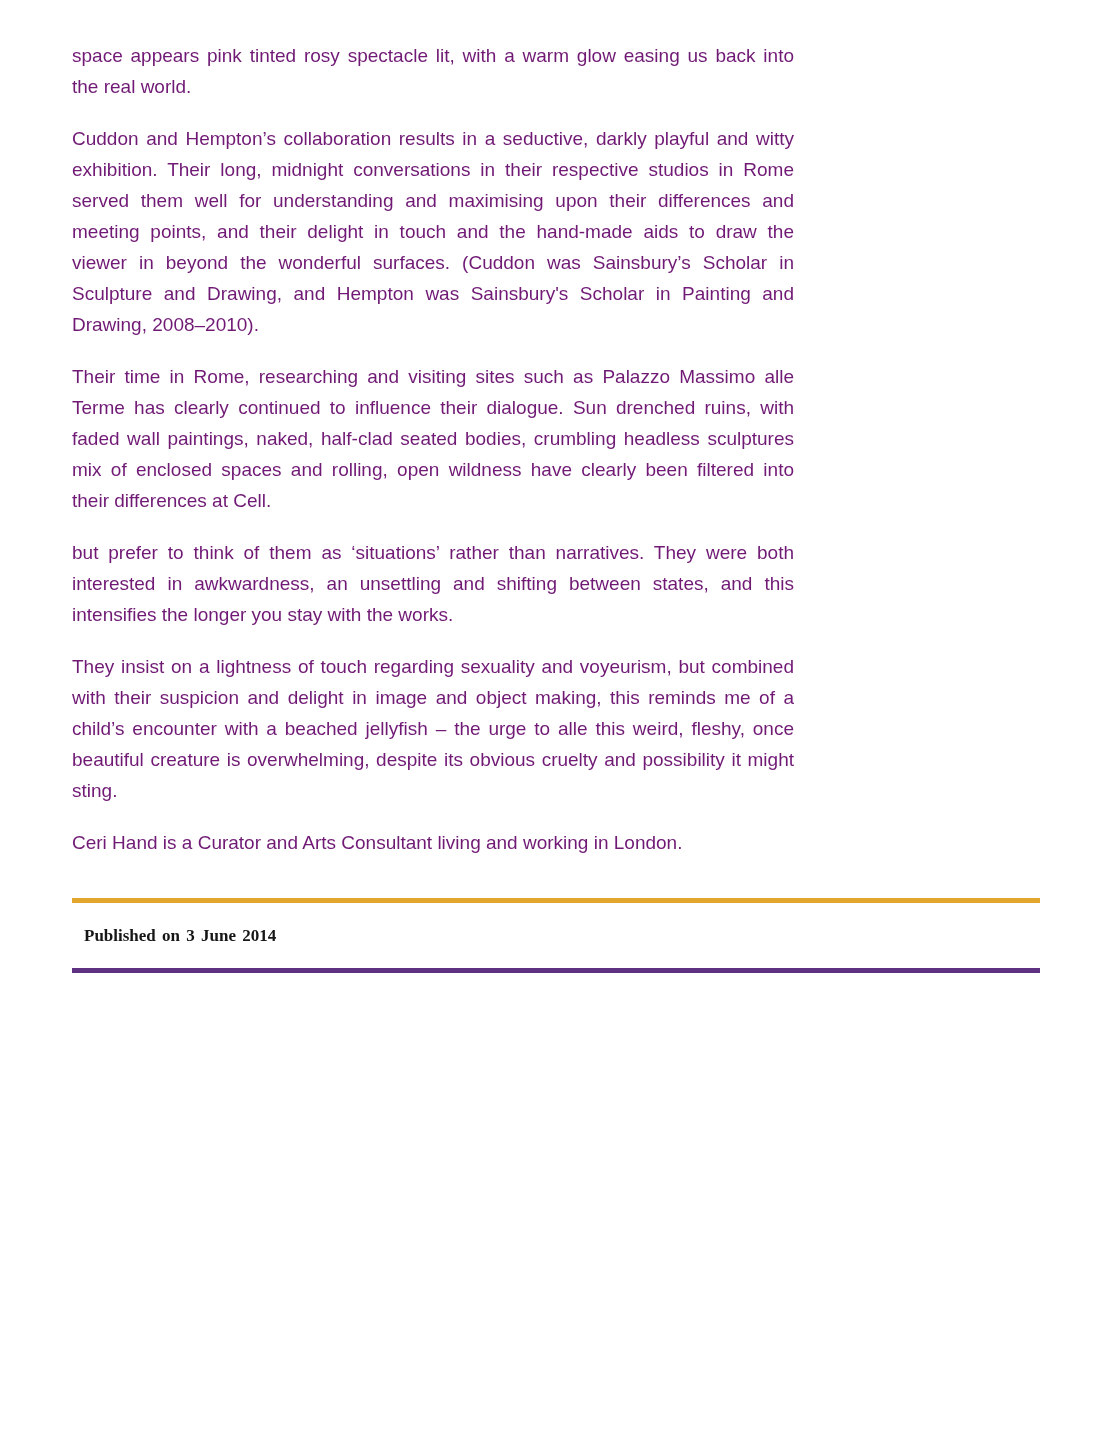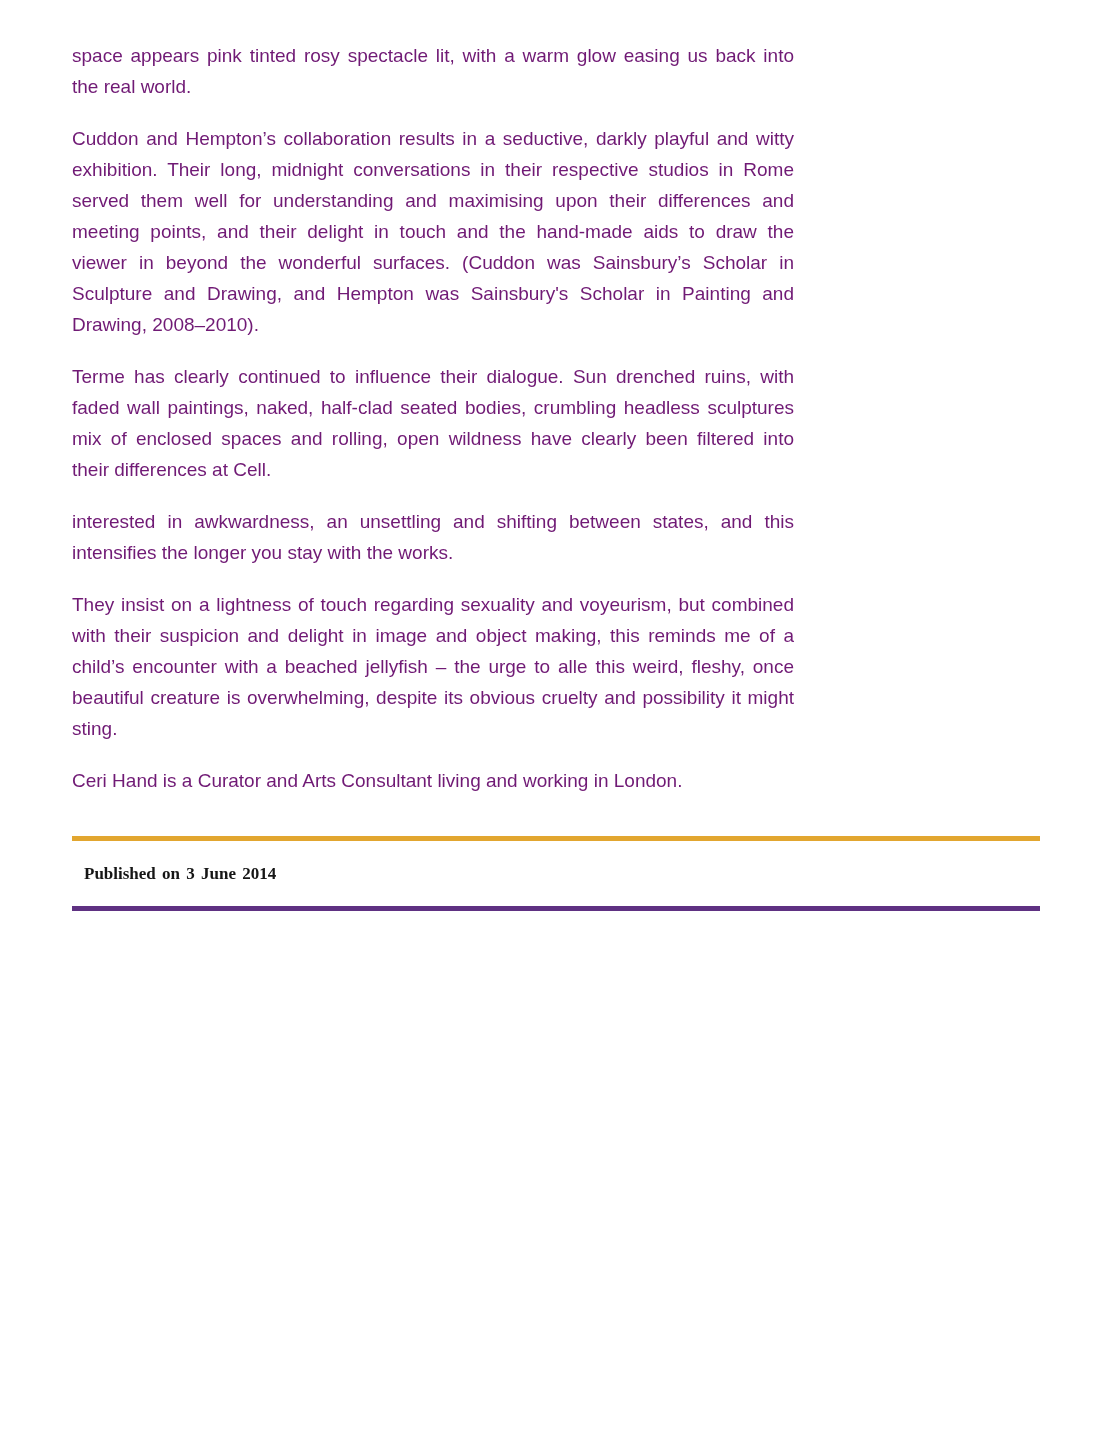--- a/index.html
+++ b/index.html
@@ -66,27 +66,29 @@
       <div class="line">Cuddon and Hempton’s collaboration results in a seductive, darkly playful and witty</div>
       <div class="line">exhibition. Their long, midnight conversations in their respective studios in Rome</div>
       <div class="line">served them well for understanding and maximising upon their differences and</div>
       <div class="line">meeting points, and their delight in touch and the hand-made aids to draw the</div>
       <div class="line">viewer in beyond the wonderful surfaces. (Cuddon was Sainsbury’s Scholar in</div>
       <div class="line">Sculpture and Drawing, and Hempton was Sainsbury's Scholar in Painting and</div>
       <div class="line last">Drawing, 2008–2010).</div>
     </div>
 
     <div class="para">
+      <div class="line">Their time in Rome, researching and visiting sites such as Palazzo Massimo alle</div>
       <div class="line">Terme has clearly continued to influence their dialogue. Sun drenched ruins, with</div>
       <div class="line">faded wall paintings, naked, half-clad seated bodies, crumbling headless sculptures</div>
       <div class="line">mix of enclosed spaces and rolling, open wildness have clearly been filtered into</div>
       <div class="line last">their differences at Cell.</div>
     </div>
 
     <div class="para">
+      <div class="line">but prefer to think of them as ‘situations’ rather than narratives. They were both</div>
       <div class="line">interested in awkwardness, an unsettling and shifting between states, and this</div>
       <div class="line last">intensifies the longer you stay with the works.</div>
     </div>
 
     <div class="para">
       <div class="line">They insist on a lightness of touch regarding sexuality and voyeurism, but combined</div>
       <div class="line">with their suspicion and delight in image and object making, this reminds me of a</div>
       <div class="line">child’s encounter with a beached jellyfish – the urge to alle this weird, fleshy, once</div>
       <div class="line">beautiful creature is overwhelming, despite its obvious cruelty and possibility it might</div>
       <div class="line last">sting.</div>

